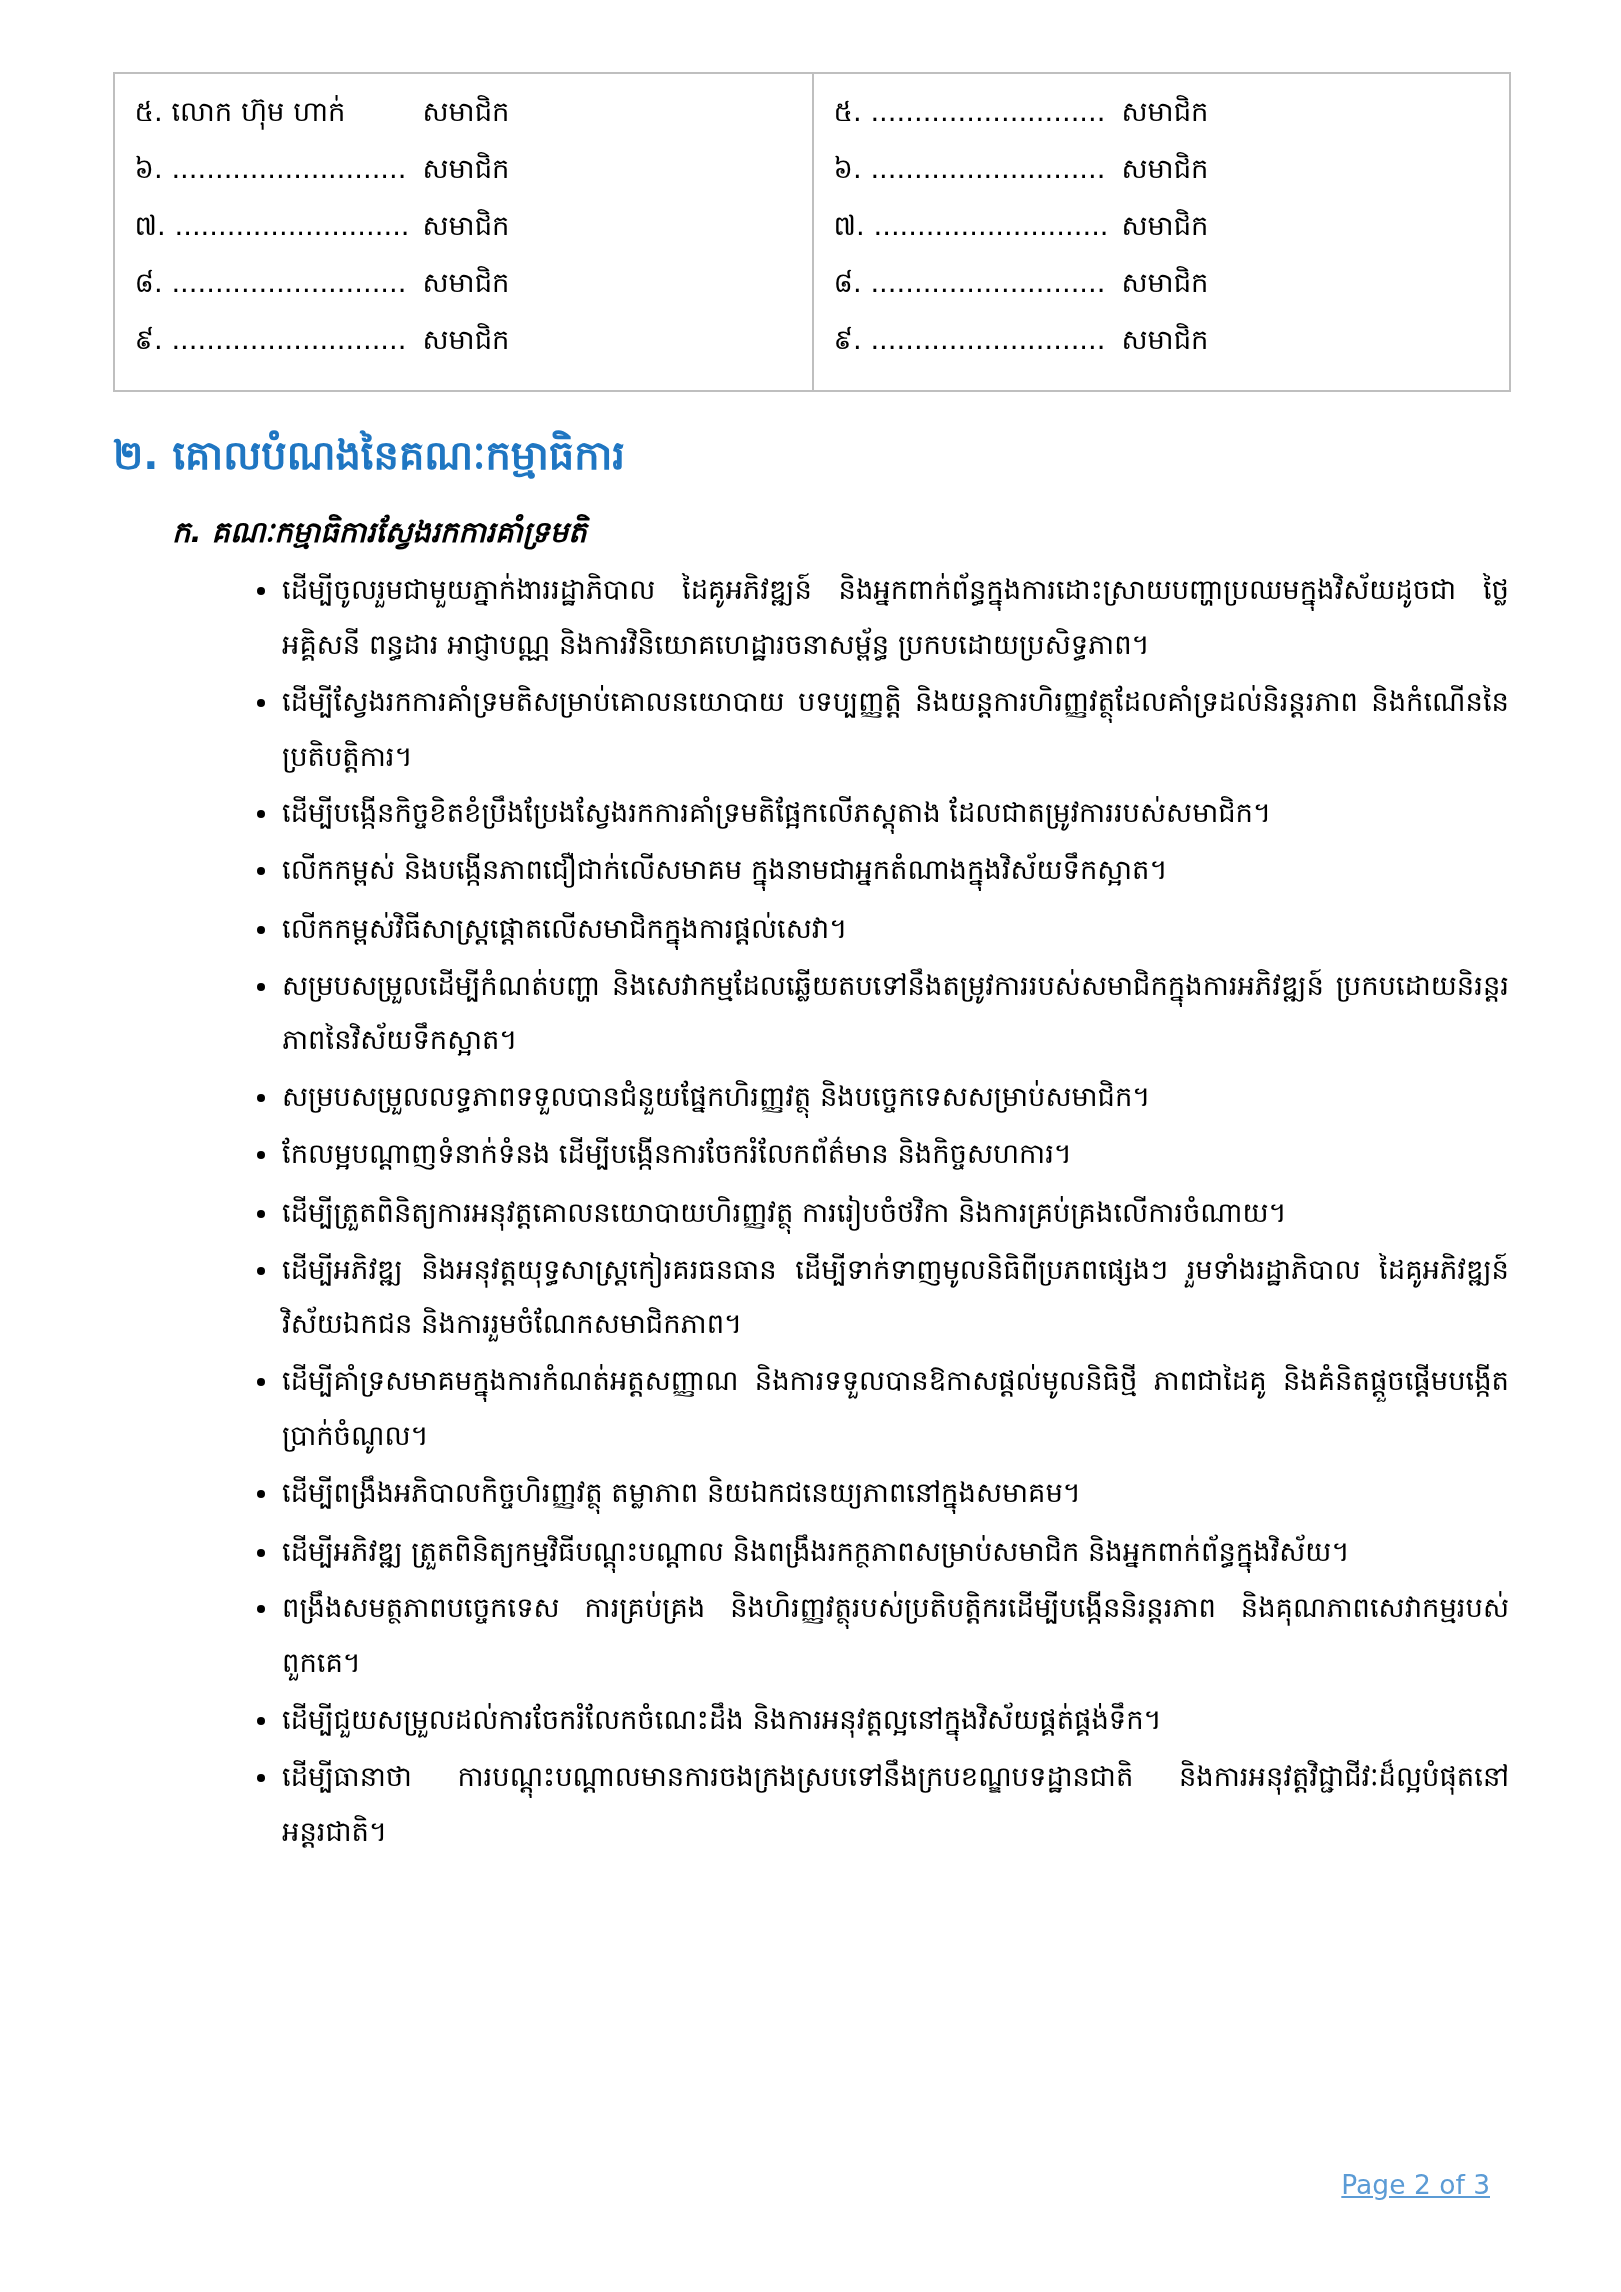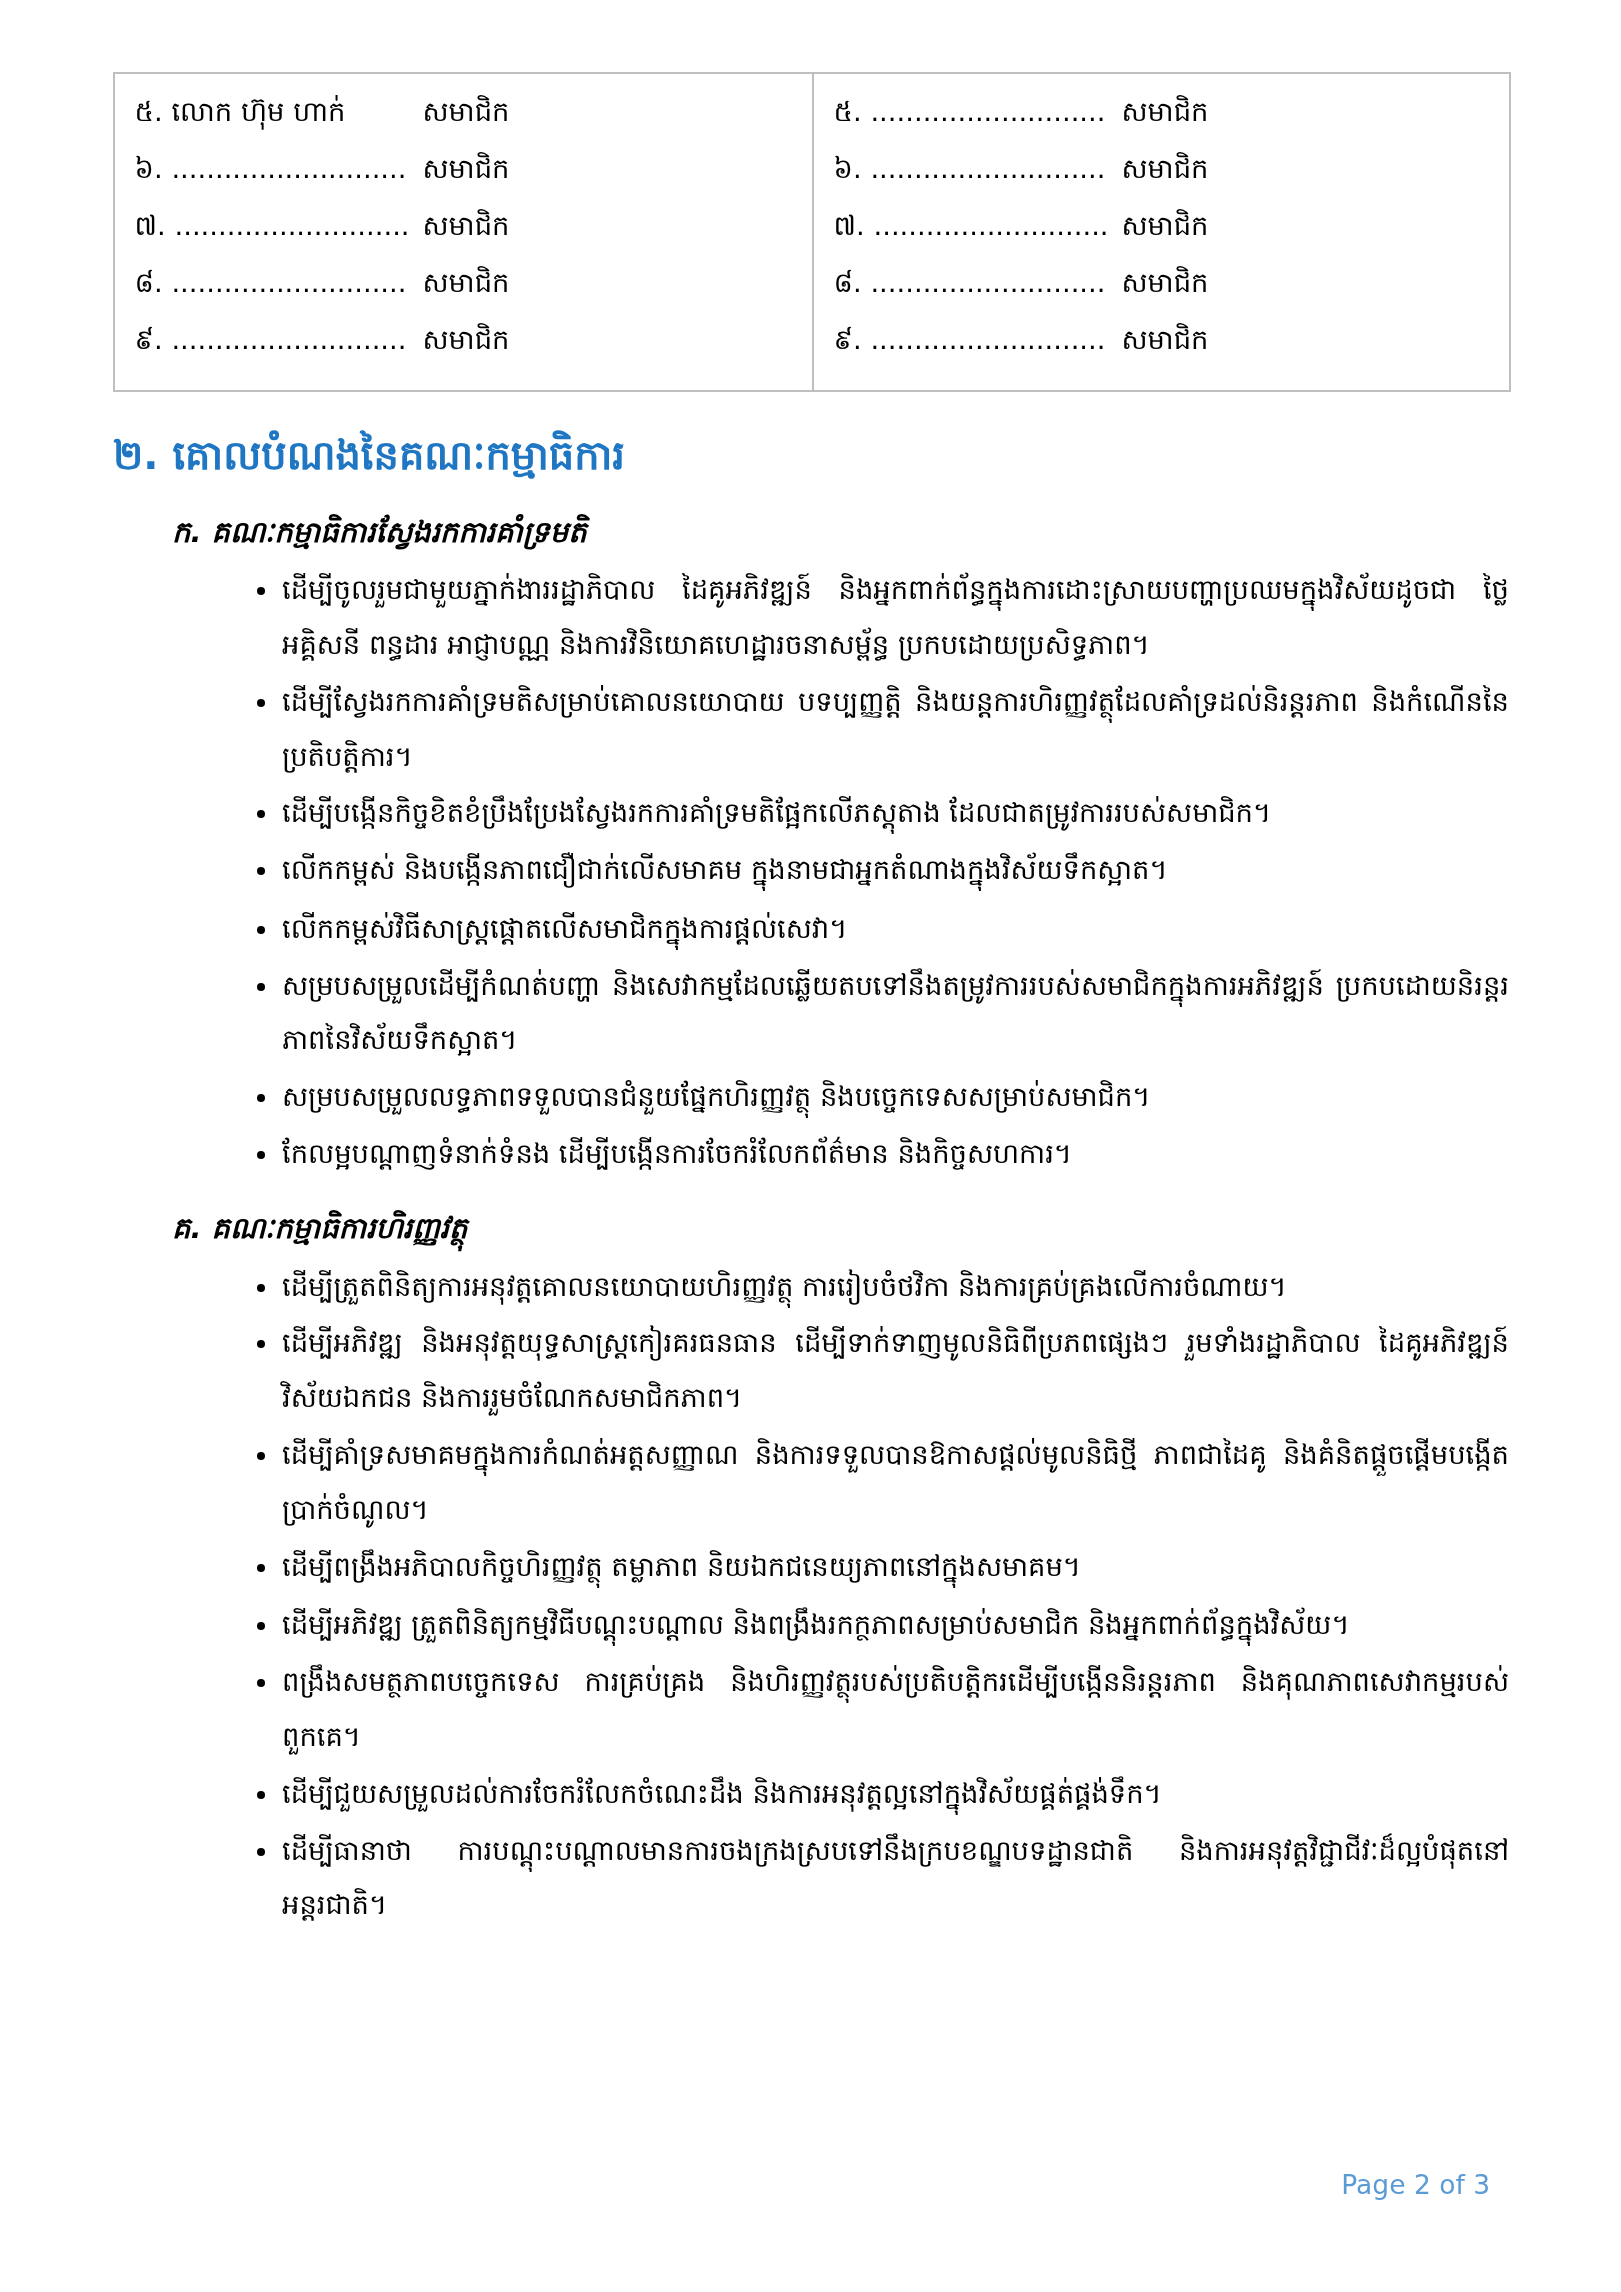--- a/index.html
+++ b/index.html
@@ -29,21 +29,21 @@
   }
   
   .bullets { list-style:disc outside; margin:0 0 3.9px 0; padding-left:108px; }
   .bullet-item {
     font-size:27.4px; line-height:2.0; text-align:justify;
     padding-left:2px; margin:0 2px 2px 0;
   }
   
   .footer {
     position:absolute; right:131px; bottom:93px;
-    color:#5b9bd5; font-size:26.5px;
+    color:#5b9bd5; font-size:26.5px;text-decoration:underline;
   }
 </style>
 </head>
 <body>
 
 <div class="page">
 
   <div class="member-table">
     <div class="member-col">
       <div class="member-row">
@@ -106,21 +106,20 @@
   <div class="section">
     <ul class="bullets">
       <li class="bullet-item">លើកកម្ពស់វិធីសាស្ត្រផ្តោតលើសមាជិកក្នុងការផ្តល់សេវា។</li>
       <li class="bullet-item">សម្របសម្រួលដើម្បីកំណត់បញ្ហា និងសេវាកម្មដែលឆ្លើយតបទៅនឹងតម្រូវការរបស់សមាជិកក្នុងការអភិវឌ្ឍន៍ ប្រកបដោយនិរន្តរភាពនៃវិស័យទឹកស្អាត។</li>
       <li class="bullet-item">សម្របសម្រួលលទ្ធភាពទទួលបានជំនួយផ្នែកហិរញ្ញវត្ថុ និងបច្ចេកទេសសម្រាប់សមាជិក។</li>
       <li class="bullet-item">កែលម្អបណ្តាញទំនាក់ទំនង ដើម្បីបង្កើនការចែករំលែកព័ត៌មាន និងកិច្ចសហការ។</li>
     </ul>
   </div>
 
   <div class="section">
-    <h2 class="section-title">គ. គណៈកម្មាធិការហិរញ្ញវត្ថុ</h2>
     <ul class="bullets">
       <li class="bullet-item">ដើម្បីត្រួតពិនិត្យការអនុវត្តគោលនយោបាយហិរញ្ញវត្ថុ ការរៀបចំថវិកា និងការគ្រប់គ្រងលើការចំណាយ។</li>
       <li class="bullet-item">ដើម្បីអភិវឌ្ឍ និងអនុវត្តយុទ្ធសាស្ត្រកៀរគរធនធាន ដើម្បីទាក់ទាញមូលនិធិពីប្រភពផ្សេងៗ រួមទាំងរដ្ឋាភិបាល ដៃគូអភិវឌ្ឍន៍ វិស័យឯកជន និងការរួមចំណែកសមាជិកភាព។</li>
       <li class="bullet-item">ដើម្បីគាំទ្រសមាគមក្នុងការកំណត់អត្តសញ្ញាណ និងការទទួលបានឱកាសផ្តល់មូលនិធិថ្មី ភាពជាដៃគូ និងគំនិតផ្តួចផ្តើមបង្កើតប្រាក់ចំណូល។</li>
       <li class="bullet-item">ដើម្បីពង្រឹងអភិបាលកិច្ចហិរញ្ញវត្ថុ តម្លាភាព និយឯកជនេយ្យភាពនៅក្នុងសមាគម។</li>
     </ul>
   </div>
 
   <div class="section">
     <ul class="bullets">

